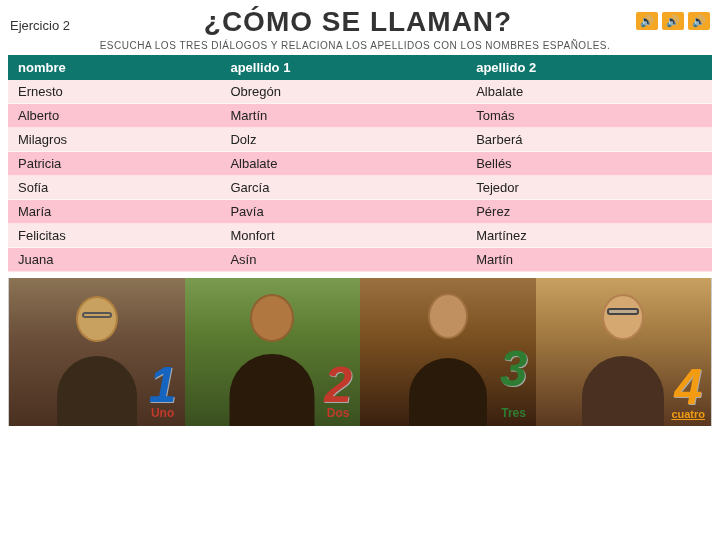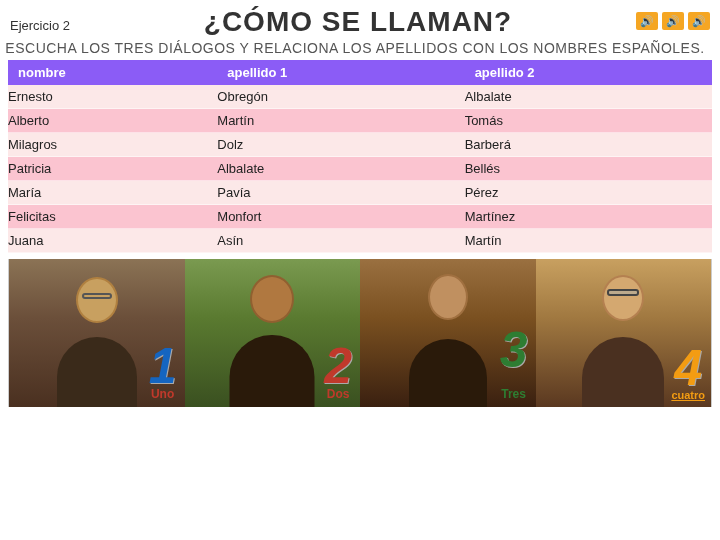--- a/index.html
+++ b/index.html
@@ -41,50 +41,50 @@
       height: 18px;
       background: #f5a623;
       border-radius: 2px;
       display: flex;
       align-items: center;
       justify-content: center;
       font-size: 11px;
       color: white;
     }
     .subtitle {
-      font-size: 14px;
+      font-size: 10px;
       color: #555;
       text-align: center;
       letter-spacing: 0.5px;
       padding: 0 10px 4px 0;
       text-transform: uppercase;
     }
     .table-container {
       padding: 0 8px;
     }
     table {
       width: 100%;
       border-collapse: collapse;
     }
     thead tr th {
-      background: #8b5cf6;
+      background: #0f766e;
       color: white;
       font-weight: bold;
       padding: 5px 10px;
       text-align: left;
       font-size: 13px;
     }
     tbody tr:nth-child(odd) td {
       background: #fce8e8;
     }
     tbody tr:nth-child(even) td {
       background: #fbc4d0;
     }
     tbody tr td {
-      padding: 4px 0;
+      padding: 4px 10px;
       font-size: 13px;
       color: #222;
       border-bottom: 1px solid rgba(255,255,255,0.5);
     }
     .images-row {
       display: flex;
       align-items: center;
       justify-content: center;
       border: 1px solid #ccc;
       margin: 6px 8px 0 8px;
@@ -178,20 +178,25 @@
           <td>Milagros</td>
           <td>Dolz</td>
           <td>Barberá</td>
         </tr>
         <tr>
           <td>Patricia</td>
           <td>Albalate</td>
           <td>Bellés</td>
         </tr>
         <tr>
+          <td>Sofía</td>
+          <td>García</td>
+          <td>Tejedor</td>
+        </tr>
+        <tr>
           <td>María</td>
           <td>Pavía</td>
           <td>Pérez</td>
         </tr>
         <tr>
           <td>Felicitas</td>
           <td>Monfort</td>
           <td>Martínez</td>
         </tr>
         <tr>

